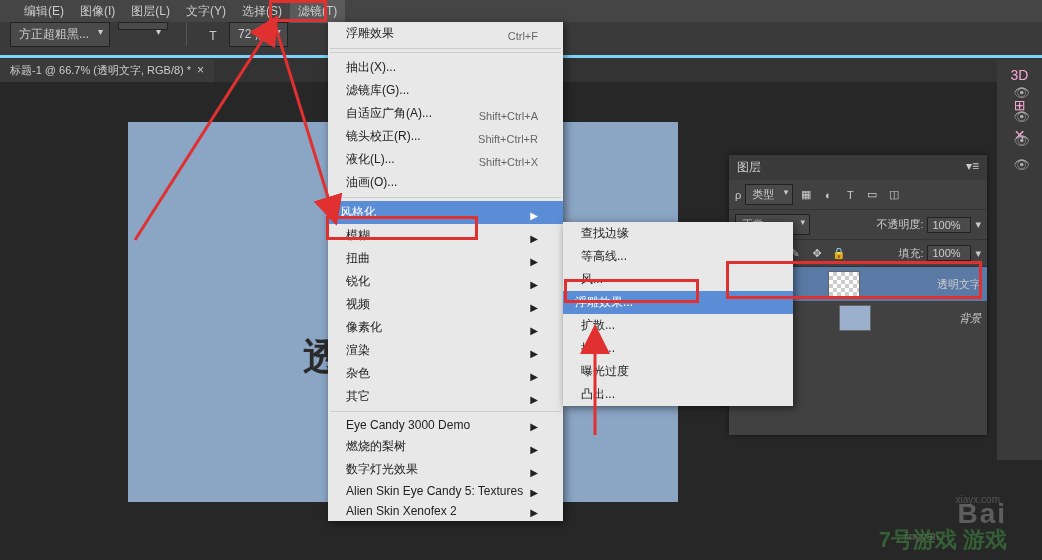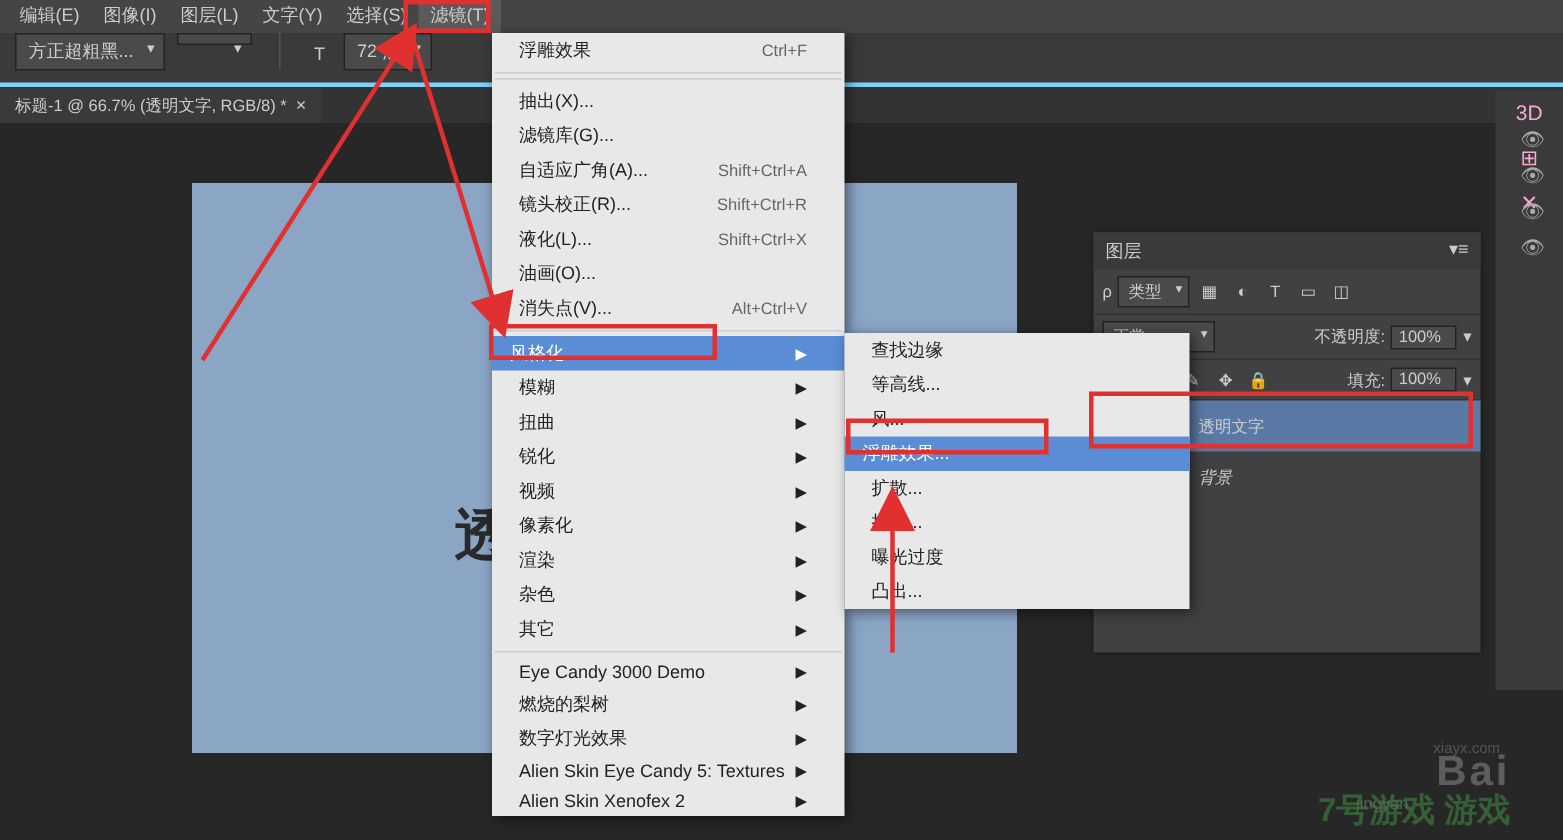--- a/index.html
+++ b/index.html
@@ -1,51 +1,51 @@
 <!DOCTYPE html>
 <html><head>
   <meta charset="utf-8">
   <style>
     * { margin: 0; padding: 0; box-sizing: border-box; font-family: "Microsoft YaHei", sans-serif; }
     body { background: #2a2a2a; color: #ccc; font-size: 12px; width: 1042px; height: 560px; overflow: hidden; position: relative; }
     
-    .menubar { background: #454545; height: 22px; display: flex; align-items: flex-end; padding: 0 5px; }
+    .menubar { background: #454545; height: 22px; display: flex; align-items: center; padding: 0 16px; }
     .menubar-item { padding: 3px 8px; cursor: pointer; }
     .menubar-item.active { background: #5a5a5a; }
     
     .toolbar { background: #3a3a3a; height: 36px; display: flex; align-items: flex-start; padding: 0 10px; border-bottom: 3px solid #7dd3fc; }
     .toolbar-dropdown { background: #4a4a4a; border: 1px solid #222; padding: 3px 20px 3px 8px; margin-right: 8px; position: relative; }
     .toolbar-dropdown::after { content: "▾"; position: absolute; right: 6px; font-size: 10px; }
     .toolbar-divider { width: 1px; height: 24px; background: #555; margin: 0 10px; }
     .toolbar-icon { width: 28px; height: 28px; display: flex; align-items: center; justify-content: center; margin: 0 2px; }
     
     .tab-bar { background: #333; height: 24px; display: flex; align-items: center; }
     .tab { padding: 4px 10px; background: #3a3a3a; font-size: 11px; display: flex; align-items: center; gap: 6px; }
     .tab-close { font-size: 12px; }
     
     .workspace { position: absolute; top: 82px; left: 0; right: 0; bottom: 0; background: #272727; }
     .canvas { position: absolute; left: 128px; top: 40px; width: 550px; height: 380px; background: #8ba5c5; }
     .canvas-text { position: absolute; top: 210px; left: 175px; font-size: 38px; font-weight: 900; color: #2a2a2a; font-family: "SimHei", sans-serif; }
     
     .dropdown-menu { position: absolute; background: #e8e8e8; color: #222; box-shadow: 2px 2px 8px rgba(0,0,0,0.5); font-size: 12px; min-width: 230px; z-index: 100; }
     .dropdown-menu.filter { top: 22px; left: 328px; width: 235px; }
     .dropdown-menu.sub { top: 222px; left: 563px; width: 135px; }
-    .menu-item { padding: 3px 25px 3px 18px; display: flex; justify-content: space-between; align-items: center; position: relative; }
+    .menu-item { padding: 3px 25px 3px 18px; display: flex; justify-content: space-between; align-items: flex-end; position: relative; }
     .menu-item.highlighted { background: #5a8dd6; color: #fff; padding-left: 12px; }
     .menu-sep { height: 1px; background: #ccc; margin: 3px 2px; }
     .submenu-arrow { font-size: 10px; }
     .menu-shortcut { color: #666; font-size: 11px; }
     
     .layers-panel { position: absolute; right: 55px; top: 155px; width: 258px; background: #414141; color: #ccc; font-size: 11px; z-index: 50; box-shadow: 0 0 5px rgba(0,0,0,0.5); }
     .panel-header { background: #3a3a3a; padding: 4px 8px; font-size: 12px; display: flex; justify-content: space-between; }
     .panel-row { display: flex; align-items: center; padding: 4px 6px; gap: 4px; border-bottom: 1px solid #333; }
     .panel-dropdown { background: #4a4a4a; border: 1px solid #222; padding: 2px 18px 2px 6px; position: relative; font-size: 11px; }
     .panel-dropdown::after { content: "▾"; position: absolute; right: 4px; font-size: 9px; }
     .panel-icon-btn { width: 18px; height: 18px; display: flex; align-items: center; justify-content: center; font-size: 11px; }
-    .layer-row { display: flex; align-items: center; padding: 4px 6px; gap: 8px; }
+    .layer-row { display: flex; align-items: center; padding: 4px 6px; gap: 8px; justify-content: space-between; }
     .layer-row.selected { background: #5a7aa5; }
     .layer-eye { width: 16px; font-size: 13px; }
     .layer-thumb { width: 32px; height: 26px; background: #fff; border: 1px solid #666; }
     .layer-thumb.checker { background: repeating-conic-gradient(#ccc 0 25%, #fff 0 50%) 0 0 / 8px 8px; }
     .layer-thumb.bg { background: #9bb0cc; }
     .panel-input { background: #4a4a4a; border: 1px solid #222; padding: 1px 4px; width: 44px; font-size: 11px; color: #ccc; }
     
     .right-bar { position: absolute; right: 0; top: 60px; width: 45px; height: 400px; background: #3a3a3a; z-index: 40; }
     .right-bar-icon { height: 30px; display: flex; align-items: center; justify-content: center; font-size: 14px; color: #f9a8d4; }
     .eye-col { position: absolute; right: 12px; top: 85px; z-index: 41; }
@@ -112,24 +112,20 @@
   <div class="menu-item">
       <span>镜头校正(R)...</span>
       <span class="menu-shortcut">Shift+Ctrl+R</span>
     </div>
   <div class="menu-item">
       <span>液化(L)...</span>
       <span class="menu-shortcut">Shift+Ctrl+X</span>
     </div>
   <div class="menu-item">
       <span>油画(O)...</span>
-    </div>
-  <div class="menu-item">
-      <span>消失点(V)...</span>
-      <span class="menu-shortcut">Alt+Ctrl+V</span>
     </div>
   <div class="menu-sep"></div>
   <div class="menu-item highlighted">
       <span>风格化</span>
       <span class="submenu-arrow">▶</span>
     </div>
   <div class="menu-item">
       <span>模糊</span>
       <span class="submenu-arrow">▶</span>
     </div>

